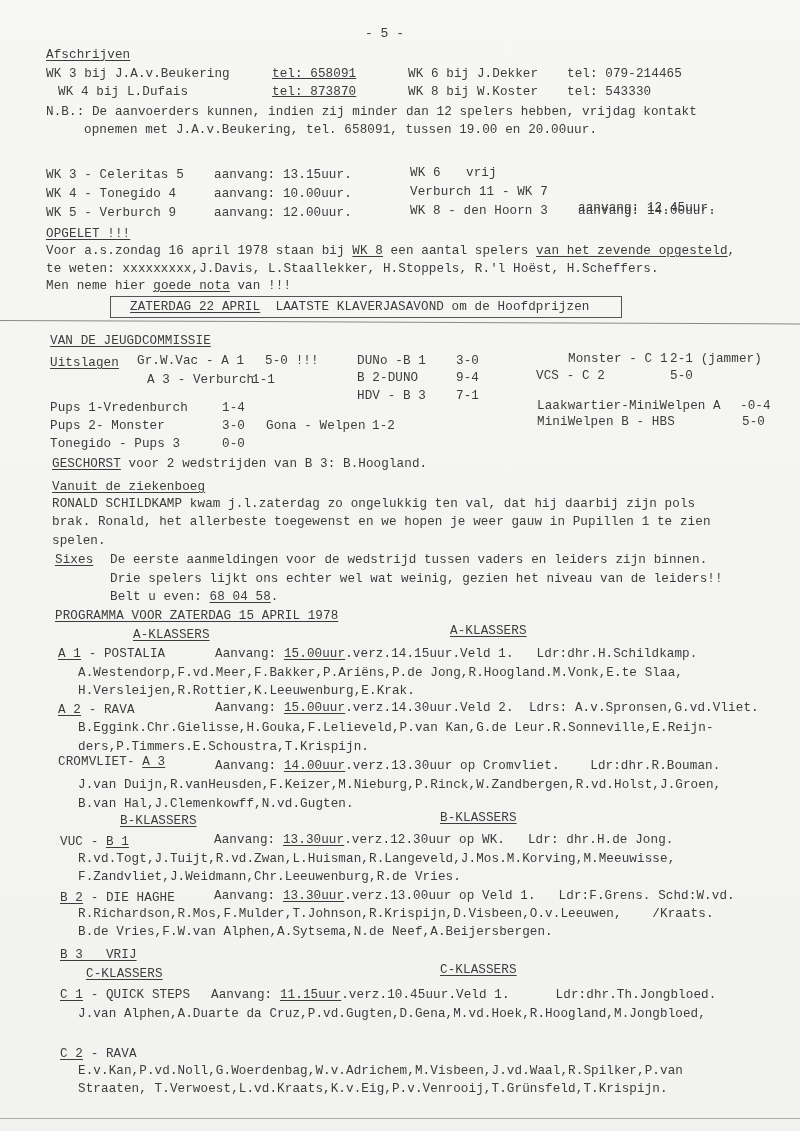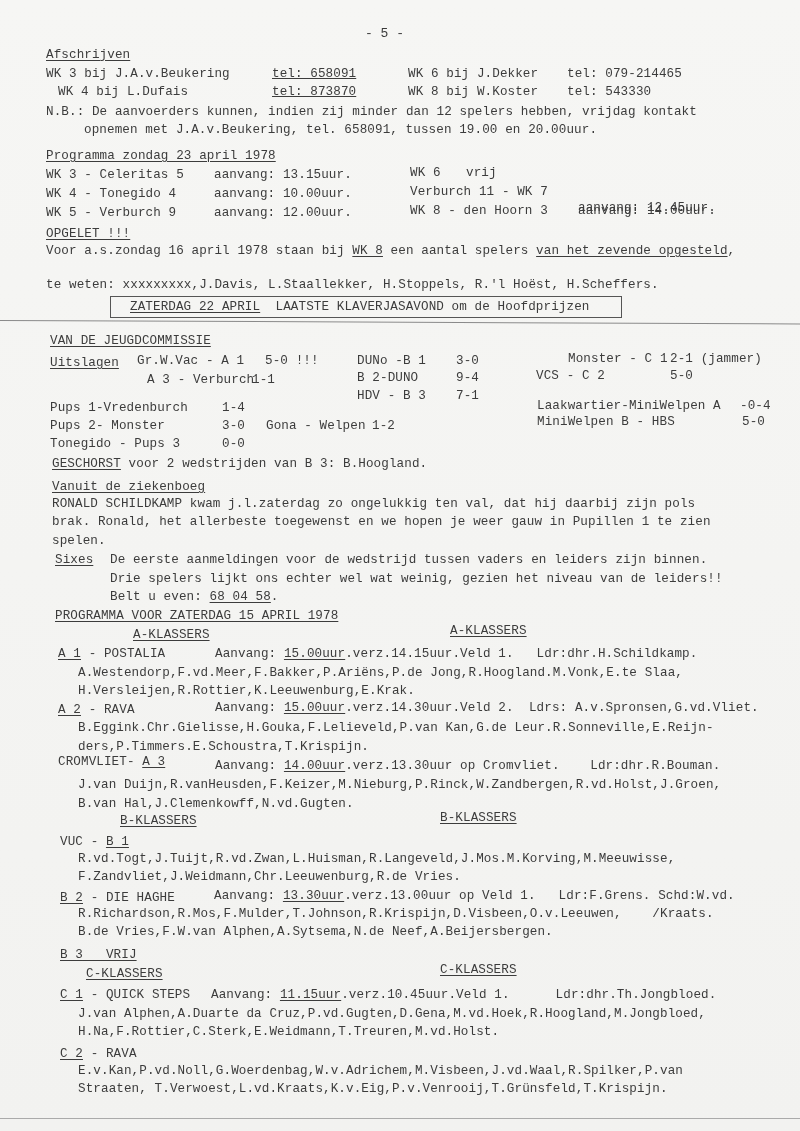--- a/index.html
+++ b/index.html
@@ -44,37 +44,37 @@
   <div class="line" style="left:272px;top:66px;text-decoration:underline;">tel: 658091</div>
   <div class="line" style="left:46px;top:84px;margin-left:12px;">WK 4 bij L.Dufais</div>
   <div class="line" style="left:272px;top:84px;text-decoration:underline;">tel: 873870</div>
   <div class="line" style="left:408px;top:66px;">WK 6 bij J.Dekker</div>
   <div class="line" style="left:567px;top:66px;">tel: 079-214465</div>
   <div class="line" style="left:408px;top:84px;">WK 8 bij W.Koster</div>
   <div class="line" style="left:567px;top:84px;">tel: 543330</div>
   <div class="line" style="left:46px;top:104px;">N.B.: De aanvoerders kunnen, indien zij minder dan 12 spelers hebben, vrijdag kontakt</div>
   <div class="line" style="left:84px;top:122px;">opnemen met J.A.v.Beukering, tel. 658091, tussen 19.00 en 20.00uur.</div>
 
-  <div class="line u" style="left:46px;top:148px;">Programma zondag 23 april 1978</div>
   <div class="line" style="left:46px;top:167px;">WK 3 - Celeritas 5</div>
   <div class="line" style="left:214px;top:167px;">aanvang: 13.15uur.</div>
   <div class="line" style="left:46px;top:186px;">WK 4 - Tonegido 4</div>
   <div class="line" style="left:214px;top:186px;">aanvang: 10.00uur.</div>
   <div class="line" style="left:46px;top:205px;">WK 5 - Verburch 9</div>
   <div class="line" style="left:214px;top:205px;">aanvang: 12.00uur.</div>
   <div class="line" style="left:410px;top:165px;">WK 6</div>
   <div class="line" style="left:466px;top:165px;">vrij</div>
   <div class="line" style="left:410px;top:184px;">Verburch 11 - WK 7</div>
   <div class="line" style="left:578px;top:200px;">aanvang: 12.45uur.</div>
   <div class="line" style="left:410px;top:203px;">WK 8 - den Hoorn 3</div>
   <div class="line" style="left:578px;top:203px;">aanvang: 14.00uur.</div>
 
   <div class="line u" style="left:46px;top:226px;">OPGELET !!!</div>
   <div class="line" style="left:46px;top:243px;"><span>Voor a.s.zondag 16 april 1978 staan bij </span><span class="u">WK 8</span><span> een aantal spelers </span><span class="u">van het zevende opgesteld</span><span>,</span></div>
-  <div class="line" style="left:46px;top:277px;">te weten: xxxxxxxxx,J.Davis, L.Staallekker, H.Stoppels, R.'l Hoëst, H.Scheffers.</div>
+  <div class="line" style="left:46px;top:261px;">te weten: xxxxxxxxx,J.Davis, L.Staallekker, H.Stoppels, R.'l Hoëst, H.Scheffers.</div>
+  <div class="line" style="left:46px;top:278px;"><span>Men neme hier </span><span class="u">goede nota</span><span> van !!!</span></div>
 
   <div class="boxed"></div>
   <div class="line" style="left:130px;top:299px;"><span class="u">ZATERDAG 22 APRIL</span><span>  LAATSTE KLAVERJASAVOND om de Hoofdprijzen</span></div>
   <div class="rule"></div>
 
   <div class="line u" style="left:50px;top:333px;">VAN DE JEUGDCOMMISSIE</div>
   <div class="line u" style="left:50px;top:355px;">Uitslagen</div>
   <div class="line" style="left:137px;top:353px;">Gr.W.Vac - A 1</div>
   <div class="line" style="left:265px;top:353px;">5-0 !!!</div>
   <div class="line" style="left:147px;top:372px;">A 3 - Verburch</div>
@@ -135,36 +135,36 @@
 
   <div class="line" style="left:58px;top:748px;margin-top:6px;"><span>CROMVLIET- </span><span class="u">A 3</span></div>
   <div class="line" style="left:215px;top:758px;"><span>Aanvang: </span><span class="u">14.00uur</span><span>.verz.13.30uur op Cromvliet.    Ldr:dhr.R.Bouman.</span></div>
   <div class="line" style="left:78px;top:777px;">J.van Duijn,R.vanHeusden,F.Keizer,M.Nieburg,P.Rinck,W.Zandbergen,R.vd.Holst,J.Groen,</div>
   <div class="line" style="left:78px;top:796px;">B.van Hal,J.Clemenkowff,N.vd.Gugten.</div>
 
   <div class="line u" style="left:120px;top:813px;">B-KLASSERS</div>
   <div class="line u" style="left:440px;top:810px;">B-KLASSERS</div>
 
   <div class="line" style="left:60px;top:834px;"><span>VUC - </span><span class="u">B 1</span></div>
+  <div class="line" style="left:214px;top:832px;"><span>Aanvang: </span><span class="u">13.30uur</span><span>.verz.12.30uur op WK.   Ldr: dhr.H.de Jong.</span></div>
   <div class="line" style="left:78px;top:851px;">R.vd.Togt,J.Tuijt,R.vd.Zwan,L.Huisman,R.Langeveld,J.Mos.M.Korving,M.Meeuwisse,</div>
   <div class="line" style="left:78px;top:869px;">F.Zandvliet,J.Weidmann,Chr.Leeuwenburg,R.de Vries.</div>
 
   <div class="line" style="left:60px;top:890px;"><span class="u">B 2</span><span> - DIE HAGHE</span></div>
   <div class="line" style="left:214px;top:888px;"><span>Aanvang: </span><span class="u">13.30uur</span><span>.verz.13.00uur op Veld 1.   Ldr:F.Grens. Schd:W.vd.</span></div>
   <div class="line" style="left:78px;top:906px;">R.Richardson,R.Mos,F.Mulder,T.Johnson,R.Krispijn,D.Visbeen,O.v.Leeuwen,    /Kraats.</div>
   <div class="line" style="left:78px;top:924px;">B.de Vries,F.W.van Alphen,A.Sytsema,N.de Neef,A.Beijersbergen.</div>
 
   <div class="line" style="left:60px;top:947px;"><span class="u">B 3</span><span class="u">   VRIJ</span></div>
 
   <div class="line u" style="left:86px;top:966px;">C-KLASSERS</div>
   <div class="line u" style="left:440px;top:962px;">C-KLASSERS</div>
 
   <div class="line" style="left:60px;top:987px;"><span class="u">C 1</span><span> - QUICK STEPS</span></div>
   <div class="line" style="left:211px;top:987px;"><span>Aanvang: </span><span class="u">11.15uur</span><span>.verz.10.45uur.Veld 1.      Ldr:dhr.Th.Jongbloed.</span></div>
   <div class="line" style="left:78px;top:1006px;">J.van Alphen,A.Duarte da Cruz,P.vd.Gugten,D.Gena,M.vd.Hoek,R.Hoogland,M.Jongbloed,</div>
-  <div class="line" style="left:78px;top:1024px;">H.Na,F.Rottier,C.Sterk,E.Weidmann,T.Treuren,M.vd.Holst.</div>
 
   <div class="line" style="left:60px;top:1046px;"><span class="u">C 2</span><span> - RAVA</span></div>
   <div class="line" style="left:78px;top:1063px;">E.v.Kan,P.vd.Noll,G.Woerdenbag,W.v.Adrichem,M.Visbeen,J.vd.Waal,R.Spilker,P.van</div>
   <div class="line" style="left:78px;top:1081px;">Straaten, T.Verwoest,L.vd.Kraats,K.v.Eig,P.v.Venrooij,T.Grünsfeld,T.Krispijn.</div>
 
   <div class="bottomrule"></div>
 </div>
 
 </body></html>

